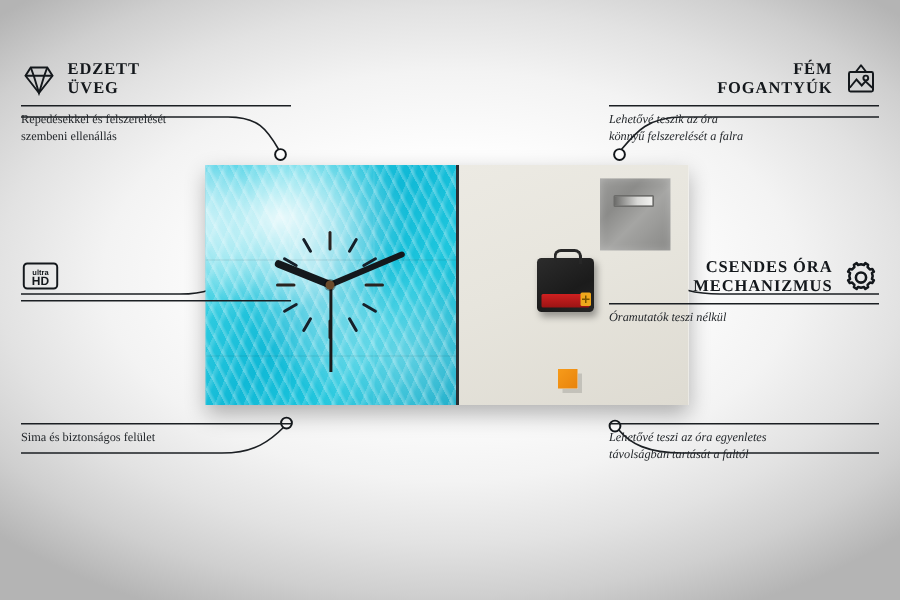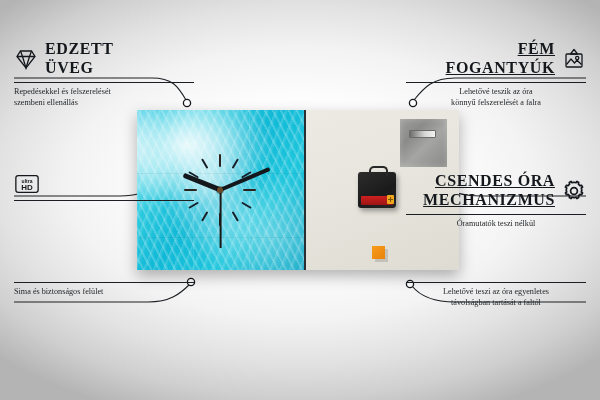--- a/index.html
+++ b/index.html
@@ -99,29 +99,29 @@
     background:linear-gradient(135deg,#f79b1a,#e8830c);
     box-shadow:3px 3px 0 rgba(0,0,0,.13);
   }
 
   
   .callout{position:absolute;width:180px;}
   .callout .head{display:flex;align-items:center;gap:7px;}
   .callout.left .head{justify-content:flex-start;}
   .callout.right .head{justify-content:flex-end;}
   .ttl{
-    font-size:16px;letter-spacing:.6px;color:#14181c;line-height:1.18;
+    font-size:11px;letter-spacing:.6px;color:#14181c;line-height:1.18;
     text-transform:uppercase;font-weight:700;white-space:pre-line;
   }
-  .callout.right .ttl{text-align:right;text-decoration:underline;}
+  .callout.right .ttl{text-align:right;}
   .rule{height:1px;background:#1b1f23;margin:4px 0 3px;}
   .desc{
     font-size:8.2px;line-height:1.35;color:#23272b;white-space:pre-line;
   }
-  .callout.right .desc{text-align:center;}
+  .callout.right .desc{text-align:left;font-style:italic;}
   .ico{width:24px;height:24px;flex:0 0 24px;display:block;}
 
   
   #wires{position:absolute;inset:0;width:600px;height:400px;pointer-events:none;}
 </style>
 </head>
 <body>
 
 <div id="stage">
 

